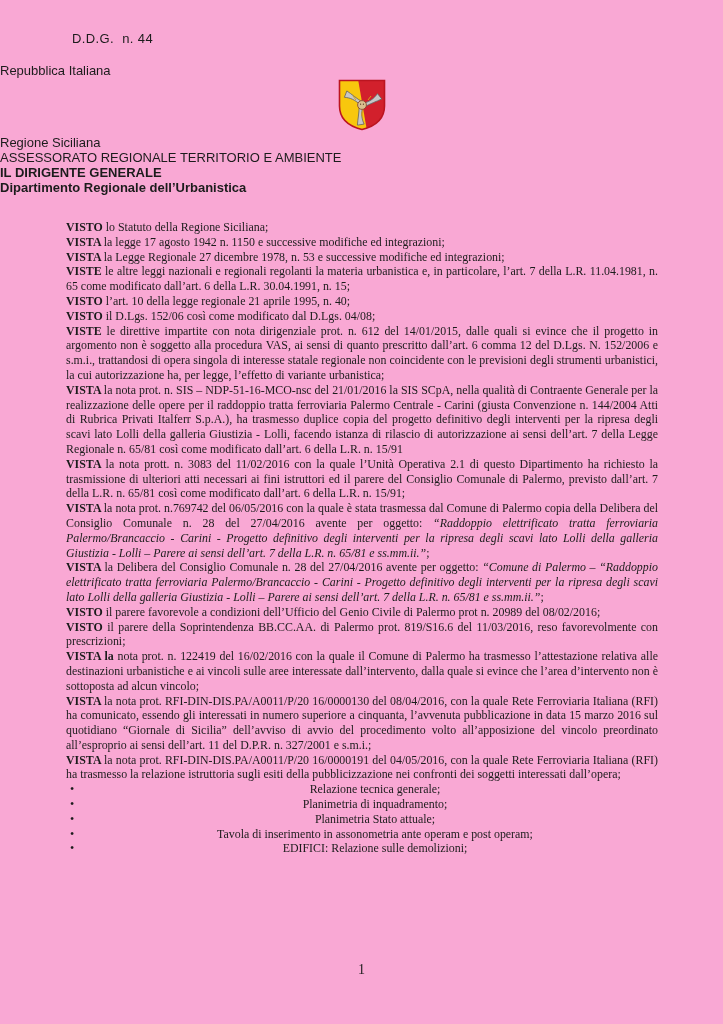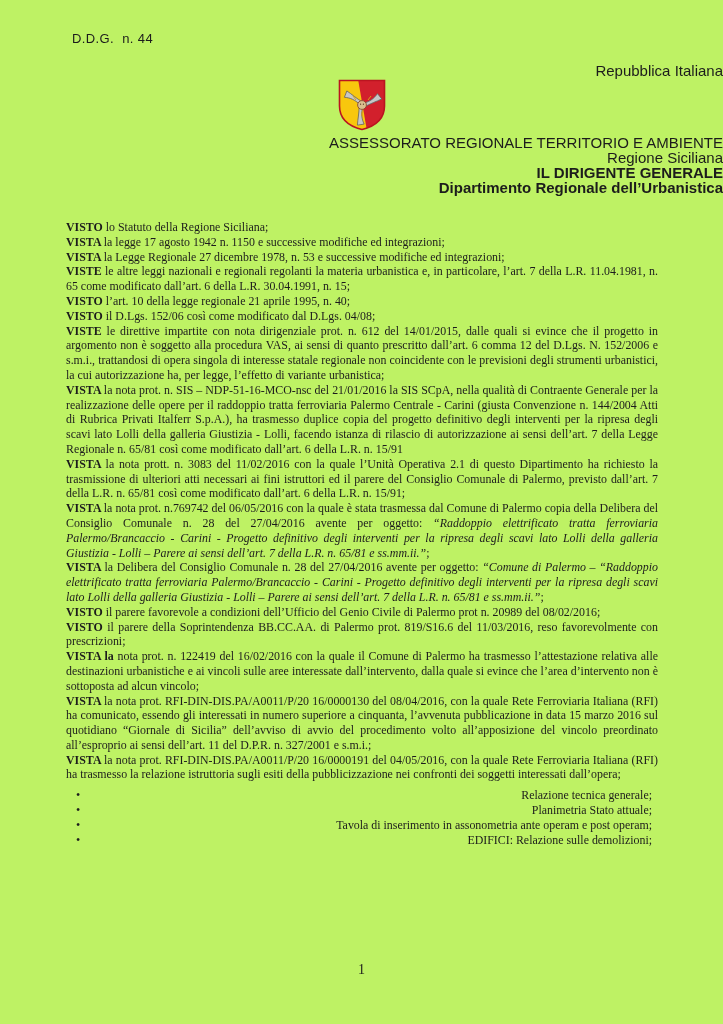--- a/index.html
+++ b/index.html
@@ -1,40 +1,40 @@
 <!DOCTYPE html>
 <html><head>
 <meta charset="utf-8">
 <style>
   html,body{margin:0;padding:0;background:#ffffff;}
   body{
     width:723px;height:1024px;position:relative;overflow:hidden;
     font-family:"Liberation Sans","DejaVu Sans",sans-serif;
     color:#1c1c1c;
   }
-  .sheet{position:absolute;inset:0;background:#bef264;padding-left:20px;}
+  .sheet{position:absolute;inset:0;background:#f9a8d4;padding-left:20px;}
   .doc-ref{
     position:absolute;left:72px;top:31px;
     font-size:13px;letter-spacing:.4px;white-space:pre;
   }
   .header{
     position:absolute;top:63px;left:0;width:100%;
-    text-align:right;font-size:15px;line-height:15px;
+    text-align:left;font-size:13px;line-height:15px;
   }
   .header .bold{font-weight:bold;}
   .emblem-wrap{height:52px;margin:1px auto 4px auto;width:50px;}
   .emblem-wrap svg{display:block;}
   .body-text{
     position:absolute;left:66px;top:220px;width:592px;
     font-size:11.9px;line-height:14.8px;text-align:justify;font-family:Liberation Serif, serif;
   }
   .body-text p{margin:0;}
   .b{font-weight:bold;}
   .i{font-style:italic;}
-  ul.bullets{margin:6px;padding:0;list-style:none;text-align:right;}
+  ul.bullets{margin:0;padding:0;list-style:none;text-align:center;}
   ul.bullets li{position:relative;padding-left:26px;}
   ul.bullets li::before{
     content:"\2022";position:absolute;left:4px;top:0;
     font-size:12px;
   }
   .page-number{
     position:absolute;top:962px;left:0;width:100%;text-align:center;
     font-family:"Liberation Serif","DejaVu Serif",serif;font-size:14px;
   }
 </style>
@@ -71,22 +71,22 @@
             <line x1="0" y1="7" x2="0" y2="11"></line>
           </g>
           <circle cx="0" cy="0" r="4.4" fill="#d9c08f" stroke="#8a4a2f" stroke-width="0.9"></circle>
           <circle cx="-1.4" cy="-0.8" r="0.6" fill="#5a3320"></circle>
           <circle cx="1.4" cy="-0.8" r="0.6" fill="#5a3320"></circle>
         </g>
         <path d="M2.5,1.5 H47.5 V27 C47.5,40 38,47.3 25,50.5 C12,47.3 2.5,40 2.5,27 Z" fill="none" stroke-width="1.6" stroke="#bb1420"></path>
       </svg>
     </div>
 
+    <div>Regione Siciliana</div>
     <div>ASSESSORATO REGIONALE TERRITORIO E AMBIENTE</div>
-    <div>Regione Siciliana</div>
     <div class="bold">IL DIRIGENTE GENERALE</div>
     <div class="bold">Dipartimento Regionale dell’Urbanistica</div>
   </div>
 
   <div class="body-text">
     <div>
         <p><span class="b">VISTO </span><span class="">lo Statuto della Regione Siciliana;</span></p>
         <p><span class="b">VISTA </span><span class="">la legge 17 agosto 1942 n. 1150 e successive modifiche ed integrazioni;</span></p>
         <p><span class="b">VISTA </span><span class="">la Legge Regionale 27 dicembre 1978, n. 53 e successive modifiche ed integrazioni;</span></p>
         <p><span class="b">VISTE </span><span class="">le altre leggi nazionali e regionali regolanti la materia urbanistica e, in particolare, l’art. 7 della L.R. 11.04.1981, n. 65 come modificato dall’art. 6 della L.R. 30.04.1991, n. 15;</span></p>
@@ -98,20 +98,21 @@
         <p><span class="b">VISTA </span><span class="">la nota prot. n.769742 del 06/05/2016 con la quale è stata trasmessa dal Comune di Palermo copia della Delibera del Consiglio Comunale n. 28 del 27/04/2016 avente per oggetto: </span><span class="i">“Raddoppio elettrificato tratta ferroviaria Palermo/Brancaccio - Carini - Progetto definitivo degli interventi per la ripresa degli scavi lato Lolli della galleria Giustizia - Lolli – Parere ai sensi dell’art. 7 della L.R. n. 65/81 e ss.mm.ii.”</span><span class="">;</span></p>
         <p><span class="b">VISTA </span><span class="">la Delibera del Consiglio Comunale n. 28 del 27/04/2016 avente per oggetto: </span><span class="i">“Comune di Palermo – “Raddoppio elettrificato tratta ferroviaria Palermo/Brancaccio - Carini - Progetto definitivo degli interventi per la ripresa degli scavi lato Lolli della galleria Giustizia - Lolli – Parere ai sensi dell’art. 7 della L.R. n. 65/81 e ss.mm.ii.”</span><span class="">;</span></p>
         <p><span class="b">VISTO </span><span class="">il parere favorevole a condizioni dell’Ufficio del Genio Civile di Palermo  prot n. 20989 del 08/02/2016;</span></p>
         <p><span class="b">VISTO </span><span class="">il parere della Soprintendenza BB.CC.AA. di Palermo prot. 819/S16.6 del 11/03/2016, reso favorevolmente con prescrizioni;</span></p>
         <p><span class="b">VISTA la </span><span class="">nota prot. n. 122419 del 16/02/2016 con la quale il Comune di Palermo ha trasmesso l’attestazione relativa alle destinazioni urbanistiche e ai vincoli sulle aree interessate dall’intervento, dalla quale si evince che l’area d’intervento non è sottoposta ad alcun vincolo;</span></p>
         <p><span class="b">VISTA </span><span class="">la nota prot. RFI-DIN-DIS.PA/A0011/P/20 16/0000130 del 08/04/2016, con la quale Rete Ferroviaria Italiana (RFI) ha comunicato, essendo gli interessati in numero superiore a cinquanta, l’avvenuta pubblicazione in data 15 marzo 2016 sul quotidiano “Giornale di Sicilia” dell’avviso di avvio del procedimento volto all’apposizione del vincolo preordinato all’esproprio ai sensi dell’art. 11 del D.P.R. n. 327/2001 e s.m.i.;</span></p>
         <p><span class="b">VISTA </span><span class="">la nota prot. RFI-DIN-DIS.PA/A0011/P/20 16/0000191 del 04/05/2016, con la quale Rete Ferroviaria Italiana (RFI) ha trasmesso la relazione istruttoria sugli esiti della pubblicizzazione nei confronti dei soggetti interessati dall’opera;</span></p>
       </div>
     <ul class="bullets">
         <li>Relazione tecnica generale;</li>
+        <li>Planimetria di inquadramento;</li>
         <li>Planimetria Stato attuale;</li>
         <li>Tavola di inserimento in assonometria ante operam e post operam;</li>
         <li>EDIFICI: Relazione sulle demolizioni;</li>
       </ul>
   </div>
 
   <div class="page-number">1</div>
 
 </div>
 

